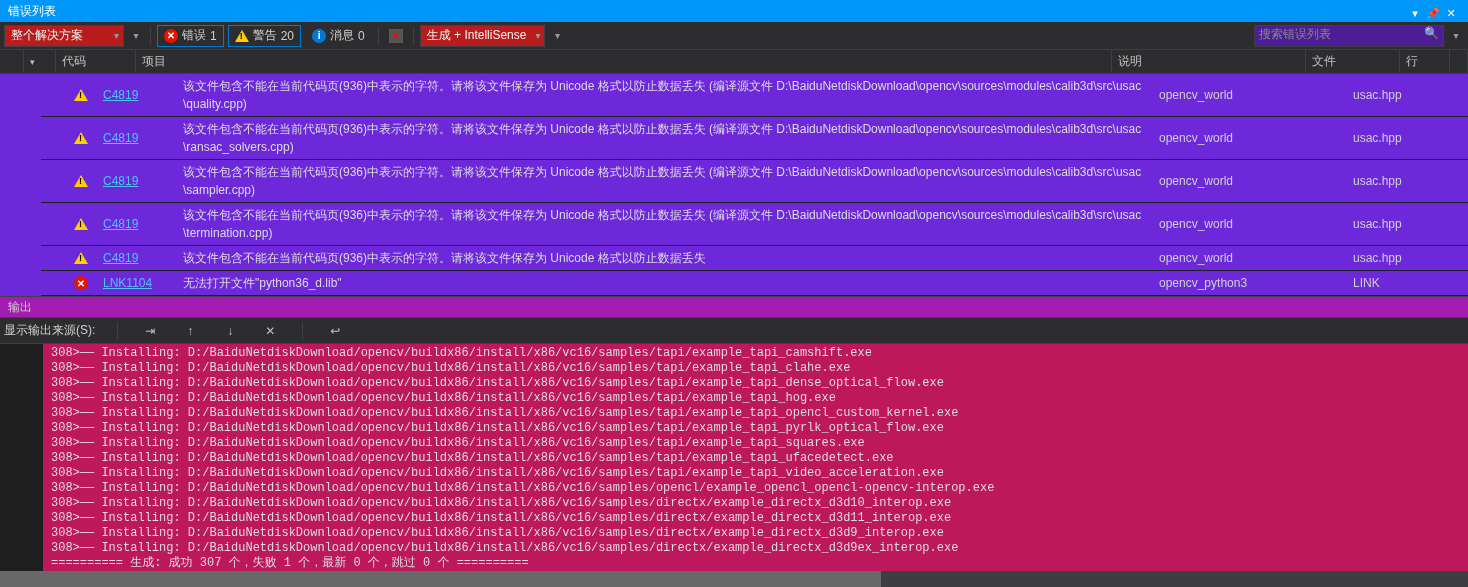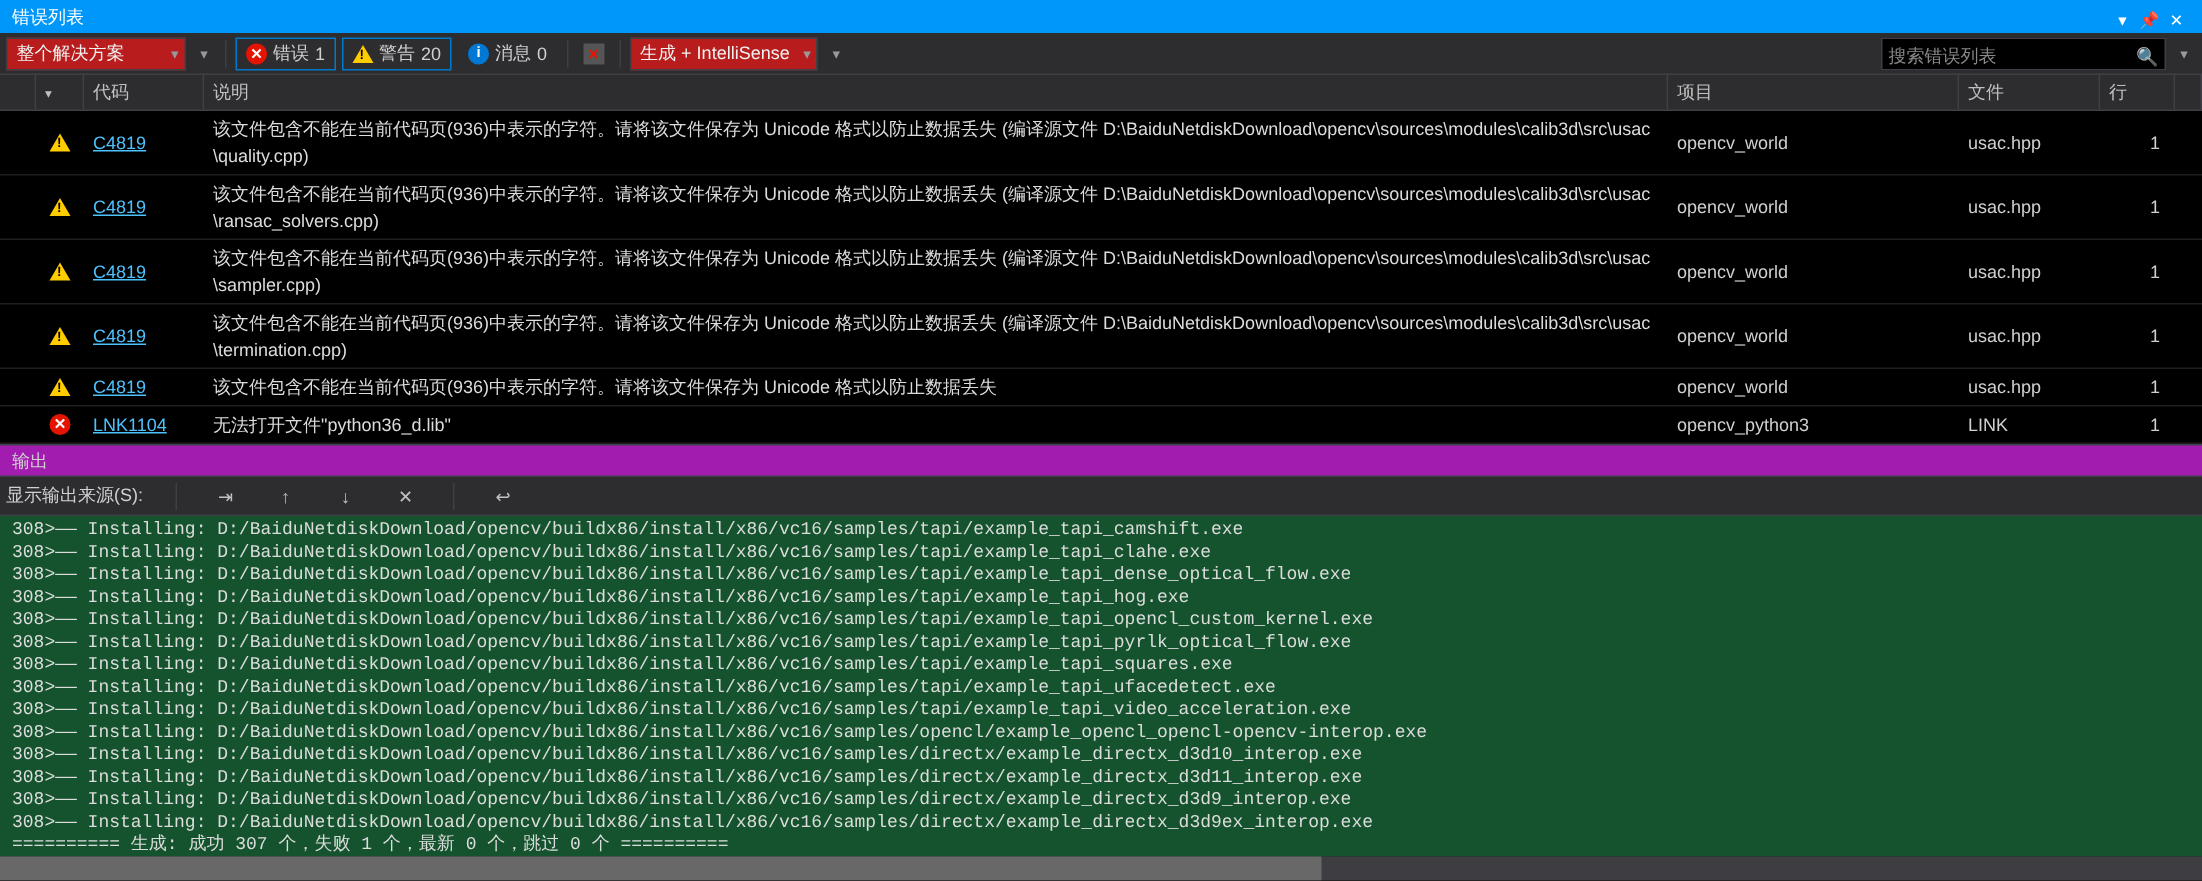--- a/index.html
+++ b/index.html
@@ -103,29 +103,28 @@
   background: #555;
   display: flex; align-items: center; justify-content: center;
   font-size: 10px; color: #ddd;
   position: relative;
 }
 .filter-x::before{
   content:"×"; color:#e51400; font-weight:bold; position:absolute; font-size:12px;
 }
 .search-box {
   margin-left: auto;
-  background: #000000;
+  background: #4c1d95;
   border: 1px solid #3f3f46;
   width: 190px;
   height: 22px;
   display: flex;
-  align-items: flex-end;
+  align-items: flex-start;
   padding: 0 4px;
   color: #888;
-  font-family: Liberation Serif, serif;
 }
 .search-box .mag { margin-left: auto; font-size: 12px; }
 .combo-arrow {
   width:16px;height:22px;display:flex;align-items:center;justify-content:center;
   color:#999;font-size:10px;cursor:pointer;
 }
 .grid-head, .grid-row {
   display: grid;
   grid-template-columns: 24px 32px 80px 976px 194px 94px 50px 18px;
   align-items: center;
@@ -138,22 +137,23 @@
 }
 .grid-head > div {
   padding: 0 6px;
   border-right: 1px solid #3f3f46;
   height: 100%;
   display: flex;
   align-items: center;
   overflow: hidden;
 }
 .grid-body {
-  background: #000000;
-  overflow: hidden;
+  background: #6d28d9;
+  overflow: hidden;
+  padding-left: 41px;
 }
 .grid-row {
   border-bottom: 1px solid #1e1e1e;
   min-height: 20px;
   padding: 3px 0;
 }
 .grid-row > div {
   padding: 0 6px;
   overflow: hidden;
 }
@@ -187,28 +187,29 @@
   padding: 0 4px;
   gap: 20px;
 }
 .output-toolbar .combo { min-width: 200px; }
 .out-ico {
   width:20px;height:20px;display:flex;align-items:center;justify-content:center;
   cursor:pointer;color:#c0c0c0;font-size:12px;
 }
 .output-body {
   flex: 1;
-  background: #14532d;
+  background: #be185d;
   font-family: Consolas, "Courier New", monospace;
   font-size: 12px;
   color: #dcdcdc;
   padding: 2px 8px;
   overflow: hidden;
   line-height: 1.25;
   white-space: pre;
+  margin-left: 43px;
 }
 .hscroll {
   height: 16px;
   background: #3e3e42;
   display: flex;
 }
 .hscroll .thumb {
   width: 60%;
   height: 100%;
   background: #686868;
@@ -265,22 +266,22 @@
   </div>
   <div class="combo-arrow">▾</div>
 </div>
 
 <div class="grid-head">
   <div></div>
   <div>
       <span style="font-size:9px">▾</span>
     </div>
   <div>代码</div>
+  <div>项目</div>
   <div>说明</div>
-  <div>项目</div>
   <div>文件</div>
   <div>行</div>
   <div></div>
 </div>
 
 <div class="grid-body" id="grid-body">
     <div class="grid-row">
       <div></div>
       <div class="warn-wrap">
         <span class="ico-warn-t"></span>

